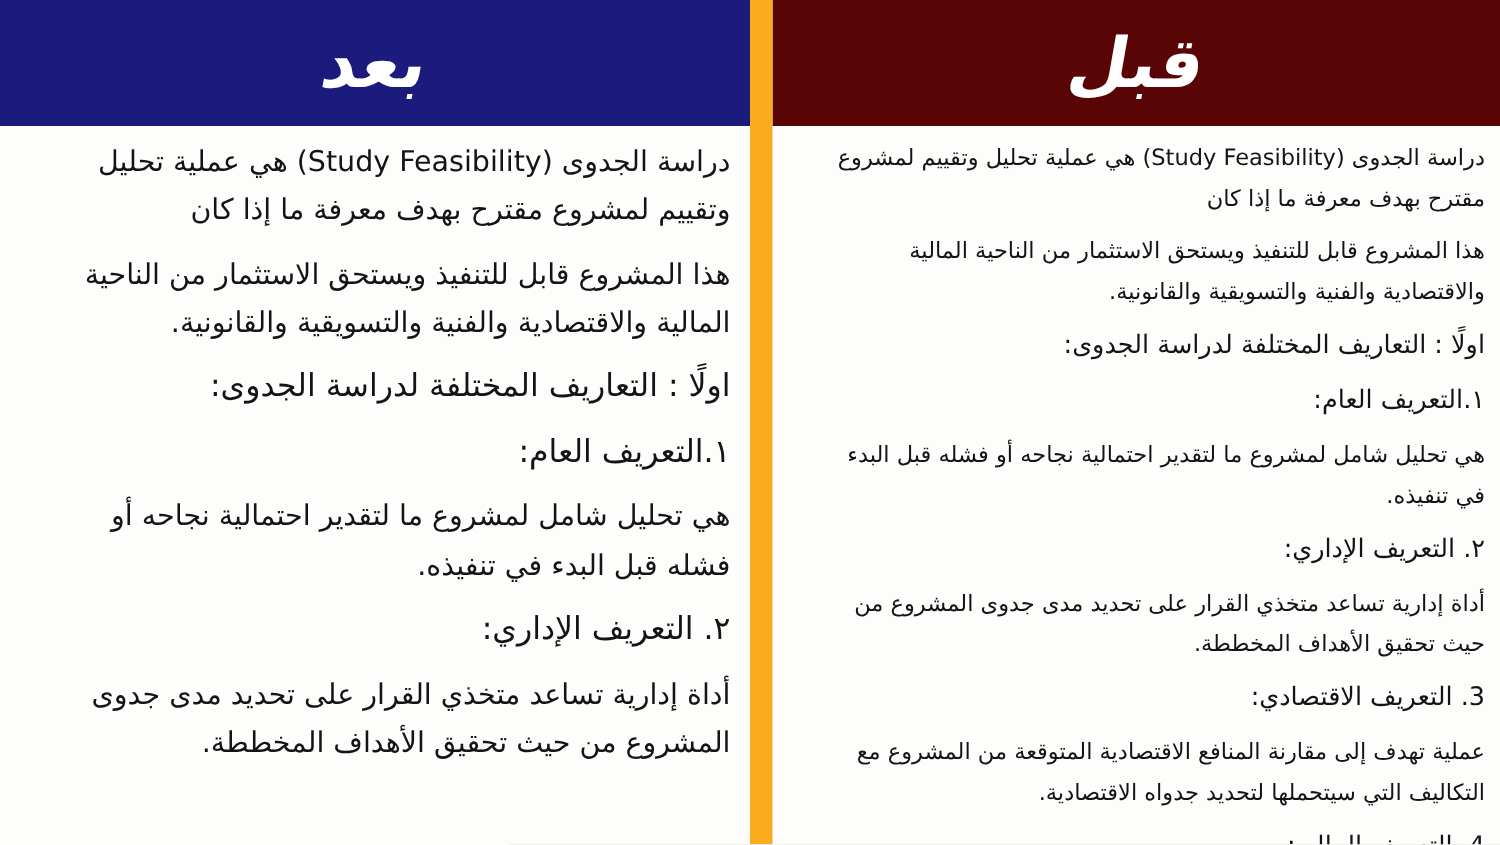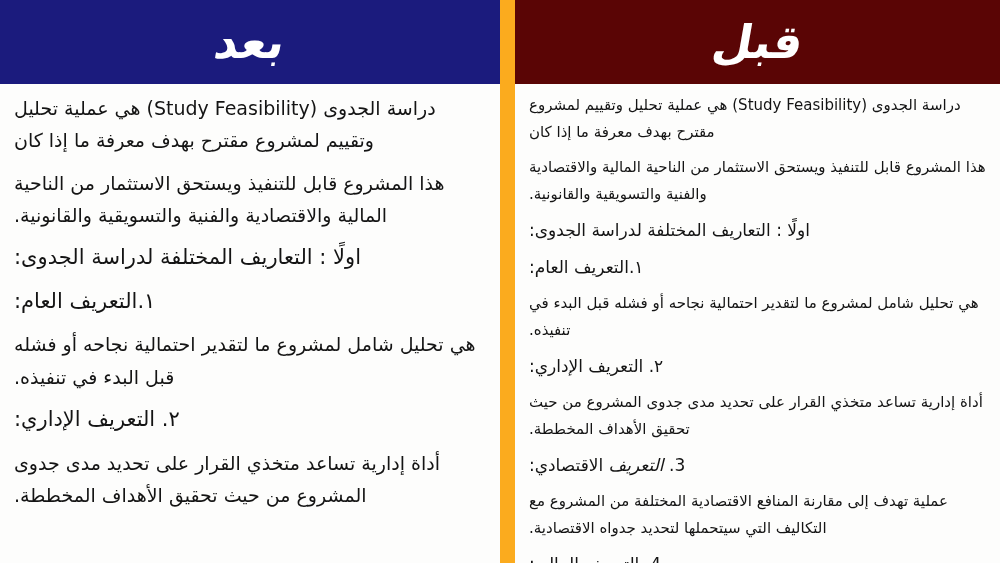--- a/index.html
+++ b/index.html
@@ -21,39 +21,40 @@
   .panel-after .panel-header{background:#1b1b7d;}
   .panel-before .panel-header{background:#5a0505;}
   .header-word{
     font-size:46px;
     font-weight:800;
     transform:skewX(-10deg);
     letter-spacing:1px;
   }
   .panel-body{
     direction:rtl;
-    text-align:left;
+    text-align:right;
     color:#141414;
+    margin-left:24px;
   }
   .panel-before .panel-body{
     padding:8px 10px 0 14px;
     font-size:15px;
     line-height:1.8;
   }
   .panel-after .panel-body{
     padding:8px 13px 0 14px;
     font-size:19px;
     line-height:1.7;
   }
   .panel-body p{margin:0;}
   .panel-before .panel-body p{margin-bottom:8px;}
   .panel-after .panel-body p{margin-bottom:10px;}
   .panel-before .heading{font-size:17px;line-height:1.7;}
   .panel-after .heading{font-size:21px;line-height:1.6;}
-  .it{font-style:italic;}
+  .it{}
   .divider{
     position:absolute;
     left:500px;top:0;bottom:0;width:15px;
     background:#fbab1e;
     z-index:3;
   }
 </style>
 </head>
 <body>
 
@@ -82,18 +83,18 @@
     </header>
     <div class="panel-body" dir="rtl">
       <p>دراسة الجدوى (Study Feasibility) هي عملية تحليل وتقييم لمشروع مقترح بهدف معرفة ما إذا كان</p>
       <p>هذا المشروع قابل للتنفيذ ويستحق الاستثمار من الناحية المالية والاقتصادية والفنية والتسويقية والقانونية.</p>
       <p class="heading">اولًا : التعاريف المختلفة لدراسة الجدوى:</p>
       <p class="heading">١.التعريف العام:</p>
       <p>هي تحليل شامل لمشروع ما لتقدير احتمالية نجاحه أو فشله قبل البدء في تنفيذه.</p>
       <p class="heading">٢. التعريف الإداري:</p>
       <p>أداة إدارية تساعد متخذي القرار على تحديد مدى جدوى المشروع من حيث تحقيق الأهداف المخططة.</p>
       <p class="heading"><span>3. </span><span class="it">التعريف</span><span> الاقتصادي:</span></p>
-      <p>عملية تهدف إلى مقارنة المنافع الاقتصادية المختلفة من المشروع مع التكاليف التي سيتحملها لتحديد جدواه الاقتصادية.</p>
+      <p>عملية تهدف إلى مقارنة المنافع الاقتصادية المتوقعة من المشروع مع التكاليف التي سيتحملها لتحديد جدواه الاقتصادية.</p>
       <p class="heading">4. التعريف المالي:</p>
     </div>
   </section>
 
 </div>
 
 </body></html>

